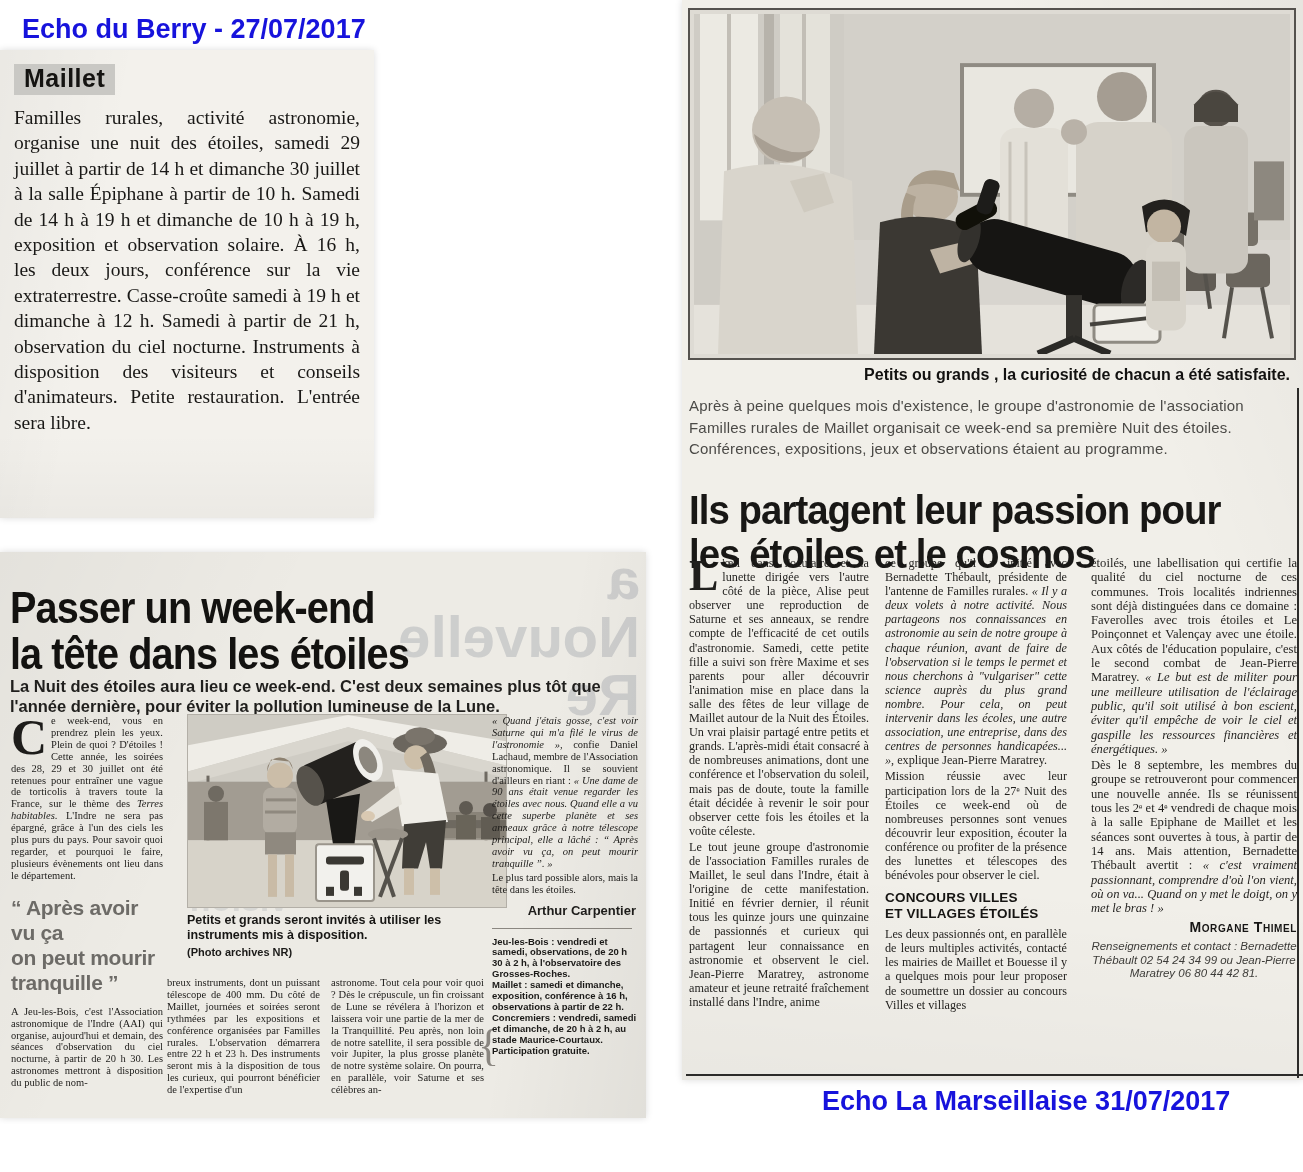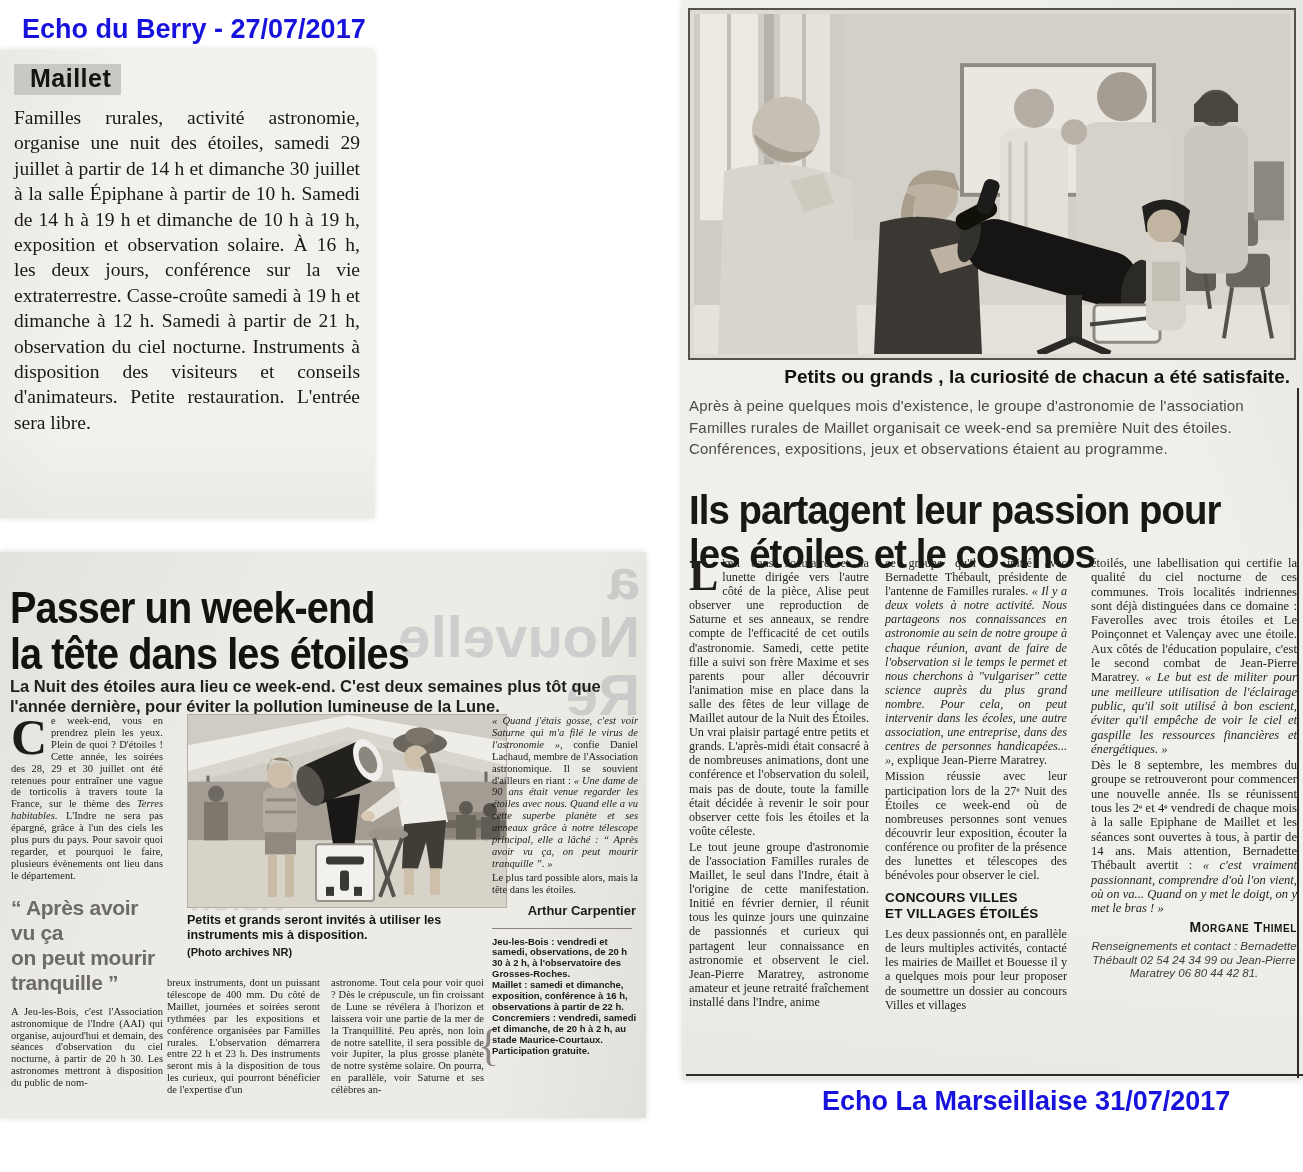--- a/index.html
+++ b/index.html
@@ -10,21 +10,21 @@
   .clip{position:absolute;box-shadow:0 0 7px rgba(0,0,0,.14);overflow:hidden;box-sizing:border-box;}
   .prelines{white-space:pre-line;}
   .it{font-style:italic;}
 
   
   #clip-berry{left:0;top:50px;width:374px;height:468px;background:
      linear-gradient(100deg, rgba(0,0,0,.035), rgba(0,0,0,0) 30%),
      linear-gradient(0deg, rgba(0,0,0,.03), rgba(0,0,0,0) 18%), #f3f1ec;padding:12px 12px 0 14px;}
   .berry-head{display:inline-block;font-family:"Liberation Sans","DejaVu Sans",sans-serif;
      font-weight:800;font-size:25px;letter-spacing:.5px;background:#c9c8c4;color:#141311;
-     padding:0 10px 2px 16px;margin:2px 0 6px 0;}
+     padding:0 10px 2px 10px;margin:2px 0 6px 0;}
   .berry-body{margin:4px 2px 0 0;font-size:19.5px;line-height:25.4px;text-align:justify;color:#191816;}
 
   
   #clip-nr{left:0;top:552px;width:646px;height:566px;background:
      linear-gradient(115deg, rgba(0,0,0,.04), rgba(0,0,0,0) 35%),
      linear-gradient(280deg, rgba(0,0,0,.05), rgba(0,0,0,0) 22%), #edebe5;}
   .nr-ghost{position:absolute;font-family:"Liberation Sans","DejaVu Sans",sans-serif;font-weight:900;
      transform:scaleX(-1);color:rgba(80,92,110,.20);pointer-events:none;z-index:0;line-height:1.0;}
   #nr-ghost1{left:390px;top:-2px;font-size:58px;width:250px;}
   #nr-ghost2{left:190px;top:330px;font-size:34px;color:rgba(80,92,110,.13);}
@@ -58,21 +58,21 @@
      font-family:"Liberation Serif",serif;font-weight:400;}
 
   
   #clip-mars{left:682px;top:0;width:621px;height:1080px;background:
      linear-gradient(250deg, rgba(0,0,0,.045), rgba(0,0,0,0) 30%),
      linear-gradient(5deg, rgba(0,0,0,.03), rgba(0,0,0,0) 20%), #f1efe9;}
   #mars-photo{position:absolute;left:6px;top:8px;width:596px;border:2px solid #55524e;
      background:#dedbd4;padding:4px;}
   #mars-photo svg{display:block;width:596px;height:340px;}
   .mars-caption{position:absolute;left:0;top:366px;width:608px;text-align:right;
-     font-family:"Liberation Sans","DejaVu Sans",sans-serif;font-weight:700;font-size:19px;color:#121110;}
+     font-family:"Liberation Sans","DejaVu Sans",sans-serif;font-weight:700;font-size:16px;color:#121110;}
   .mars-intro{position:absolute;left:7px;top:380px;width:610px;
      font-family:"Liberation Sans","DejaVu Sans",sans-serif;font-weight:400;font-size:15px;
      line-height:21.5px;color:#4b4a47;letter-spacing:.2px;}
   .mars-headline{position:absolute;left:7px;top:461px;font-family:"Liberation Sans","DejaVu Sans",sans-serif;
      font-weight:700;font-size:40px;line-height:44px;letter-spacing:-1px;color:#19181 6;
      transform:scaleX(.96);transform-origin:0 0;color:#181715;}
   .mars-col{position:absolute;top:556px;font-size:12.2px;line-height:14.1px;text-align:justify;color:#201f1d;}
   .mars-col p{margin:0 0 2px 0;}
   #mars-col1{left:7px;width:180px;}
   #mars-col2{left:203px;width:182px;}

